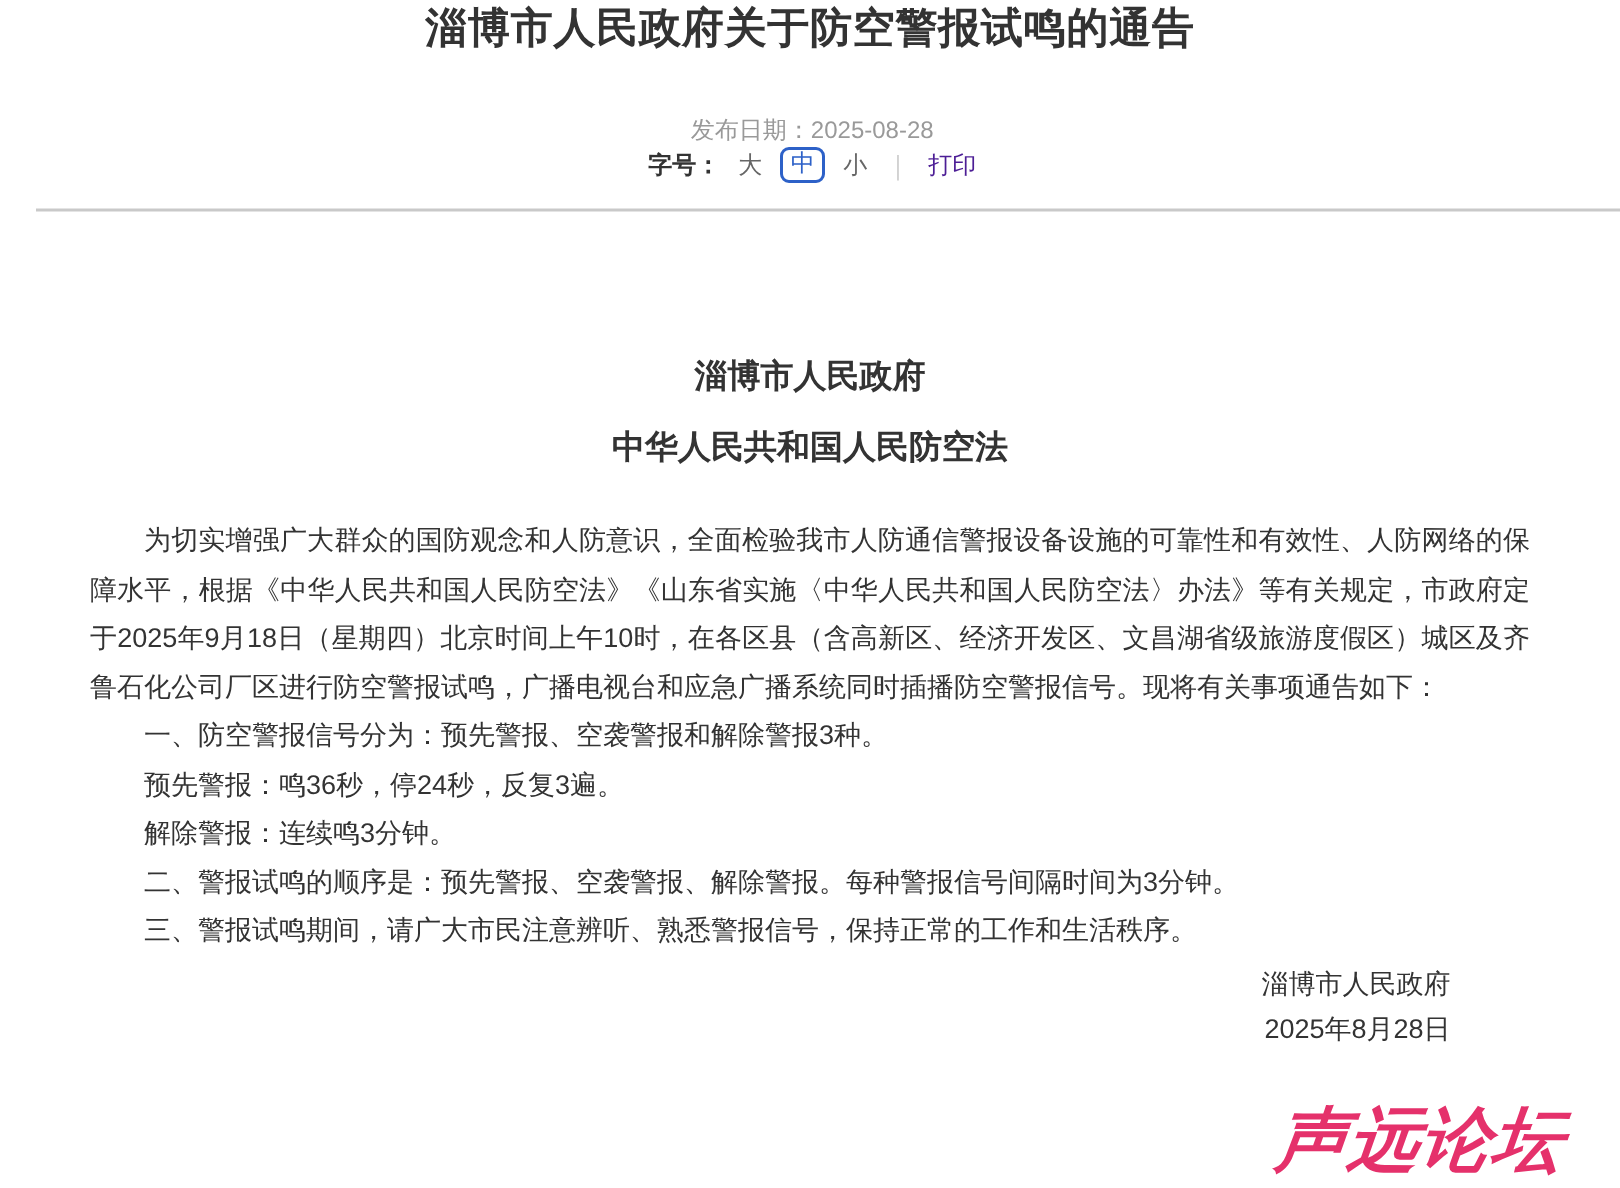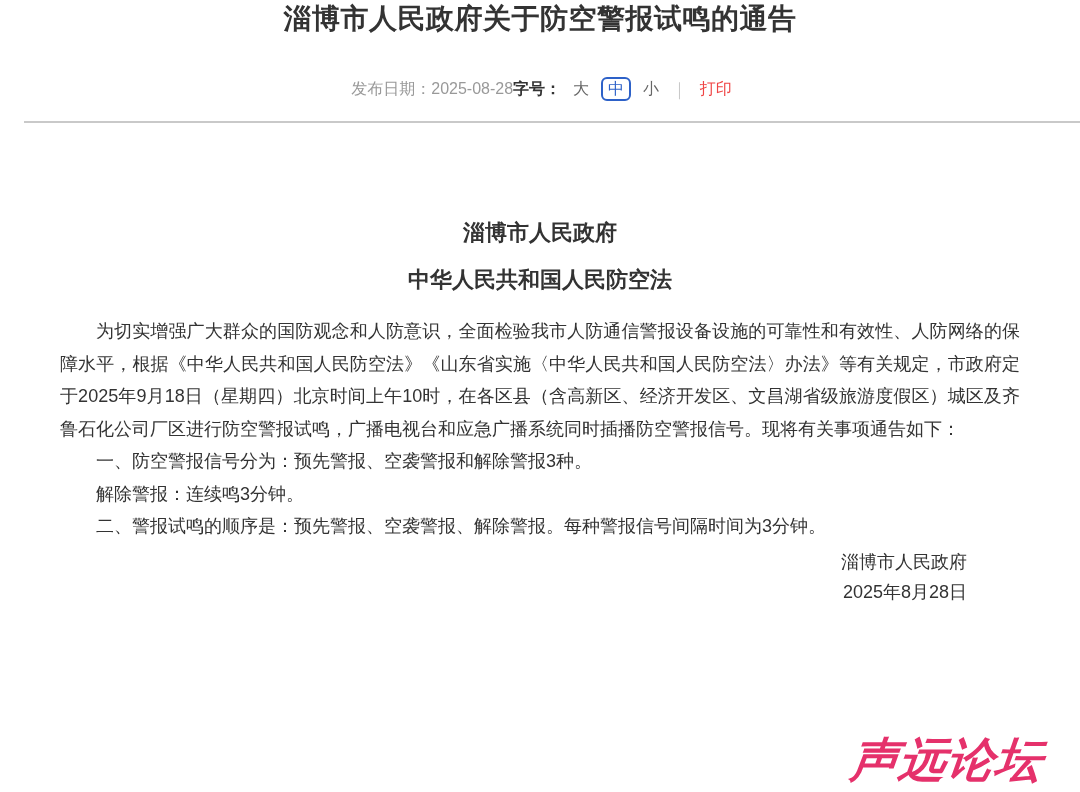--- a/index.html
+++ b/index.html
@@ -15,58 +15,59 @@
   
   .page-header { position: relative; }
   .page-title {
     text-align: center;
     font-size: 28px;
     font-weight: bold;
     color: #333333;
     letter-spacing: 0.5px;
   }
   .meta-row {
-    margin-top: 36px;
+    margin-top: 54px;
     padding: 0 22px 0 25px;
     display: flex;
-    justify-content: center;
+    justify-content: flex-end;
     align-items: center;
     height: 30px;
     font-size: 16px;
+    flex-direction: column;
   }
   .publish-date { color: #999999; }
   .font-controls { display: flex; align-items: center; gap: 12px; font-family: Liberation Serif, serif; }
   .font-controls .fs-label { color: #333333; font-weight: bold; }
   .fs-option { color: #666666; cursor: pointer; }
   .fs-option.selected {
     color: #2d61c8;
     border: 2px solid #2d61c8;
     border-radius: 6px;
     padding: 2px 5px;
     line-height: 1;
   }
   .vert-divider { color: #c9c9c9; font-size: 17px; }
-  .print-btn { color: #ef4444; cursor: pointer; }
+  .print-btn { color: #4c1d95; cursor: pointer; }
   .header-rule {
     margin-left: 24px;
     margin-top: 17px;
     border-top: 2px solid #c9c9c9;
   }
 
   
   .article { padding: 0 60px; }
   .article-title {
     margin-top: 86px;
     text-align: center;
     font-size: 22px;
     font-weight: bold;
     line-height: 47px;
     color: #333333;
   }
-  .article-body { margin-top: 12px; }
+  .article-body { margin-top: 23px; }
   .article-body p {
     font-size: 18px;
     line-height: 32.5px;
     text-indent: 2em;
     text-align: justify;
     color: #333333;
   }
   .signature-block {
     margin-top: 4px;
     padding-right: 53px;
@@ -116,22 +117,24 @@
 
 <div class="article">
   <div class="article-title">
     <div>淄博市人民政府</div>
     <div>中华人民共和国人民防空法</div>
   </div>
 
   <div class="article-body">
     <p>为切实增强广大群众的国防观念和人防意识，全面检验我市人防通信警报设备设施的可靠性和有效性、人防网络的保障水平，根据《中华人民共和国人民防空法》《山东省实施〈中华人民共和国人民防空法〉办法》等有关规定，市政府定于2025年9月18日（星期四）北京时间上午10时，在各区县（含高新区、经济开发区、文昌湖省级旅游度假区）城区及齐鲁石化公司厂区进行防空警报试鸣，广播电视台和应急广播系统同时插播防空警报信号。现将有关事项通告如下：</p>
     <p>一、防空警报信号分为：预先警报、空袭警报和解除警报3种。</p>
+    <p>预先警报：鸣36秒，停24秒，反复3遍。</p>
     <p>解除警报：连续鸣3分钟。</p>
     <p>二、警报试鸣的顺序是：预先警报、空袭警报、解除警报。每种警报信号间隔时间为3分钟。</p>
+    <p>三、警报试鸣期间，请广大市民注意辨听、熟悉警报信号，保持正常的工作和生活秩序。</p>
   </div>
 
   <div class="signature-block">
     <div>淄博市人民政府</div>
     <div>2025年8月28日</div>
   </div>
 </div>
 
 <div class="watermark">声远论坛</div>
 

